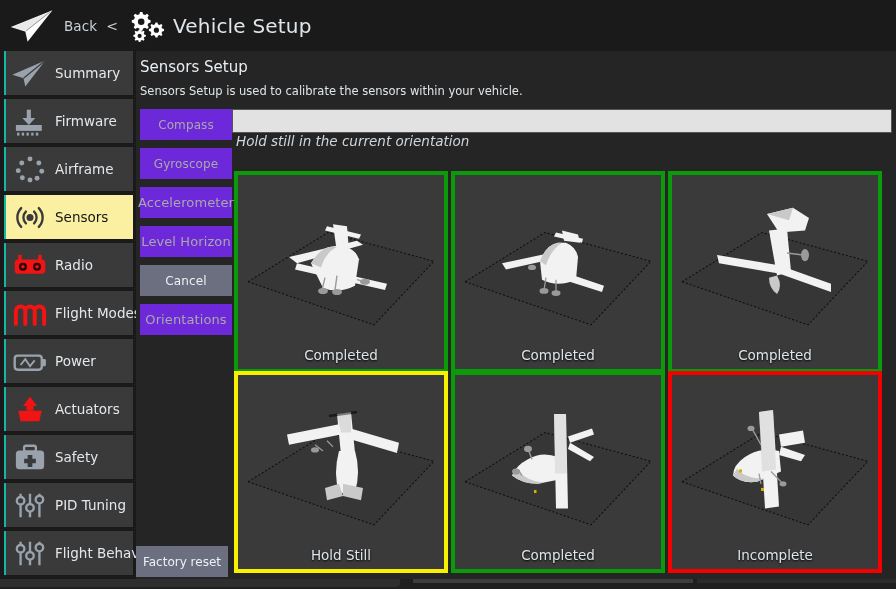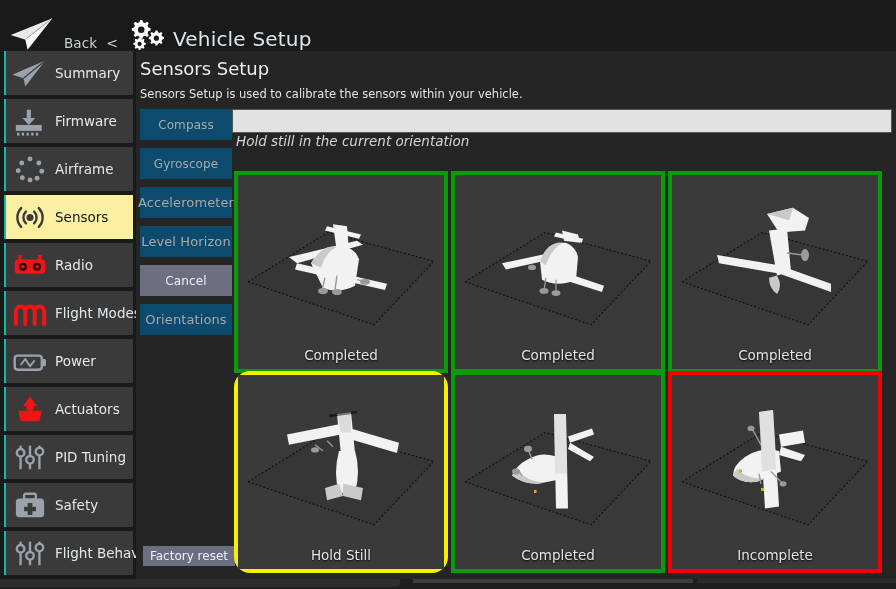--- a/index.html
+++ b/index.html
@@ -7,21 +7,21 @@
     width:896px; height:589px; overflow:hidden;
     background:#1c1c1c;
     font-family:"DejaVu Sans","Liberation Sans",sans-serif;
   }
   #app{ position:relative; width:896px; height:589px; background:#252525; }
 
   
   .header{
     position:absolute; left:0; top:0; width:896px; height:51px;
     background:#1a1a1a;
-    display:flex; align-items:flex-end; padding-left:10px;
+    display:flex; align-items:center; padding-left:10px;
   }
   .plane-logo{ width:46px; height:34px; flex:0 0 auto; }
   .back-label{
     color:#c9d2d8; font-size:13.5px; margin-left:8px; letter-spacing:.1px;
   }
   .back-chevron{ color:#c9d2d8; font-size:14px; margin-left:9px; }
   .gears-icon{ width:40px; height:34px; margin-left:8px; flex:0 0 auto; }
   .header-title{
     color:#dfe6ea; font-size:20px; margin-left:7px; font-weight:400;
     letter-spacing:.2px;
@@ -44,40 +44,40 @@
     color:#e2e8ec; font-size:13.5px; margin-left:5px; white-space:nowrap;
   }
   .side-item.active .side-label{ color:#141414; }
 
   
   .content{
     position:absolute; left:136px; top:51px; width:760px; height:538px;
     background:#252525;
   }
   .page-title{
-    color:#e8eef2; font-size:18px; padding:7px 0 0 4px; font-weight:400;
+    color:#e8eef2; font-size:15px; padding:7px 0 0 4px; font-weight:400;
   }
   .page-desc{
     color:#dfe6ea; font-size:11.5px; padding:8px 0 0 4px;
   }
 
   
   .btn-col{
     position:absolute; left:4px; top:58px; width:92px;
   }
   .cal-btn{
     width:92px; height:31px; margin-bottom:8px;
-    background:#0c4a6e; color:#a9a9a9;
+    background:#6d28d9; color:#a9a9a9;
     display:flex; align-items:center; justify-content:center;
     font-size:12px; border:none; letter-spacing:.1px;
   }
   .cal-btn.enabled{ background:#6b6f80; color:#edf1f5; }
   .cal-btn.accel{ font-size:13px; }
   .factory-btn{
-    position:absolute; left:7px; top:495px; width:92px; height:20px;
+    position:absolute; left:0; top:495px; width:92px; height:31px;
     background:#6b6f80; color:#edf1f5;
     display:flex; align-items:center; justify-content:center;
     font-size:12px;
   }
 
   
   .right-area{
     position:absolute; left:96px; top:58px; width:664px; height:480px;
   }
   .progress-wrap{
@@ -98,21 +98,21 @@
     display:grid; grid-template-columns:repeat(3,214px);
     grid-template-rows:repeat(2,200px); gap:0 3px;
   }
   .tile{
     position:relative; width:214px; height:202px;
     background:#3a3a3a; border:4px solid #888;
     display:flex; flex-direction:column;
     align-items:center; justify-content:flex-end;
   }
   .tile.green{ border-color:#0a9a0a; }
-  .tile.yellow{ border-color:#f7f000;border-radius:16px; }
+  .tile.yellow{ border-color:#f7f000; }
   .tile.red{ border-color:#f50000; }
   .tile-canvas{
     position:absolute; left:0; top:0; width:100%; height:100%;
   }
   .tile-label{
     position:relative; z-index:2; color:#dfe6ea; font-size:13.5px;
     margin-bottom:6px; text-shadow:0 1px 2px #000;
   }
 
   
@@ -247,41 +247,41 @@
             <path d="M17 3 L23 11 H11 Z" fill="#f01414"></path>
             <rect x="14" y="10" width="6" height="5" fill="#f01414"></rect>
             <path d="M7 15 h20 l-2 9 h-16 z" fill="#f01414"></path>
           </svg>
         </span>
         <span class="side-label">Actuators</span>
       </div>
       <div class="side-item">
         <span class="side-icon">
           <svg viewBox="0 0 34 28">
+            <rect x="12" y="4" width="10" height="5" rx="1.6" fill="none" stroke="#9aa3ad" stroke-width="2"></rect>
+            <rect x="5" y="8" width="24" height="16" rx="3" fill="#9aa3ad"></rect>
+            <path d="M15 12 h4 v3 h3 v4 h-3 v3 h-4 v-3 h-3 v-4 h3 z" fill="#3a3a3a"></path>
+          </svg>
+        </span>
+        <span class="side-label">Safety</span>
+      </div>
+      <div class="side-item">
+        <span class="side-icon">
+          <svg viewBox="0 0 34 28">
             <g stroke="#9aa3ad" stroke-width="2" fill="none">
               <path d="M9 4 v20"></path>
               <path d="M17 4 v20"></path>
               <path d="M25 4 v20"></path>
             </g>
             <circle cx="9" cy="10" r="3.2" fill="#3a3a3a" stroke="#9aa3ad" stroke-width="2"></circle>
             <circle cx="17" cy="16" r="3.2" fill="#3a3a3a" stroke="#9aa3ad" stroke-width="2"></circle>
             <circle cx="25" cy="9" r="3.2" fill="#3a3a3a" stroke="#9aa3ad" stroke-width="2"></circle>
           </svg>
         </span>
         <span class="side-label">PID Tuning</span>
-      </div>
-      <div class="side-item">
-        <span class="side-icon">
-          <svg viewBox="0 0 34 28">
-            <rect x="12" y="4" width="10" height="5" rx="1.6" fill="none" stroke="#9aa3ad" stroke-width="2"></rect>
-            <rect x="5" y="8" width="24" height="16" rx="3" fill="#9aa3ad"></rect>
-            <path d="M15 12 h4 v3 h3 v4 h-3 v3 h-4 v-3 h-3 v-4 h3 z" fill="#3a3a3a"></path>
-          </svg>
-        </span>
-        <span class="side-label">Safety</span>
       </div>
       <div class="side-item">
         <span class="side-icon">
           <svg viewBox="0 0 34 28">
             <g stroke="#9aa3ad" stroke-width="2" fill="none">
               <path d="M9 4 v20"></path>
               <path d="M17 4 v20"></path>
               <path d="M25 4 v20"></path>
             </g>
             <circle cx="9" cy="10" r="3.2" fill="#3a3a3a" stroke="#9aa3ad" stroke-width="2"></circle>

